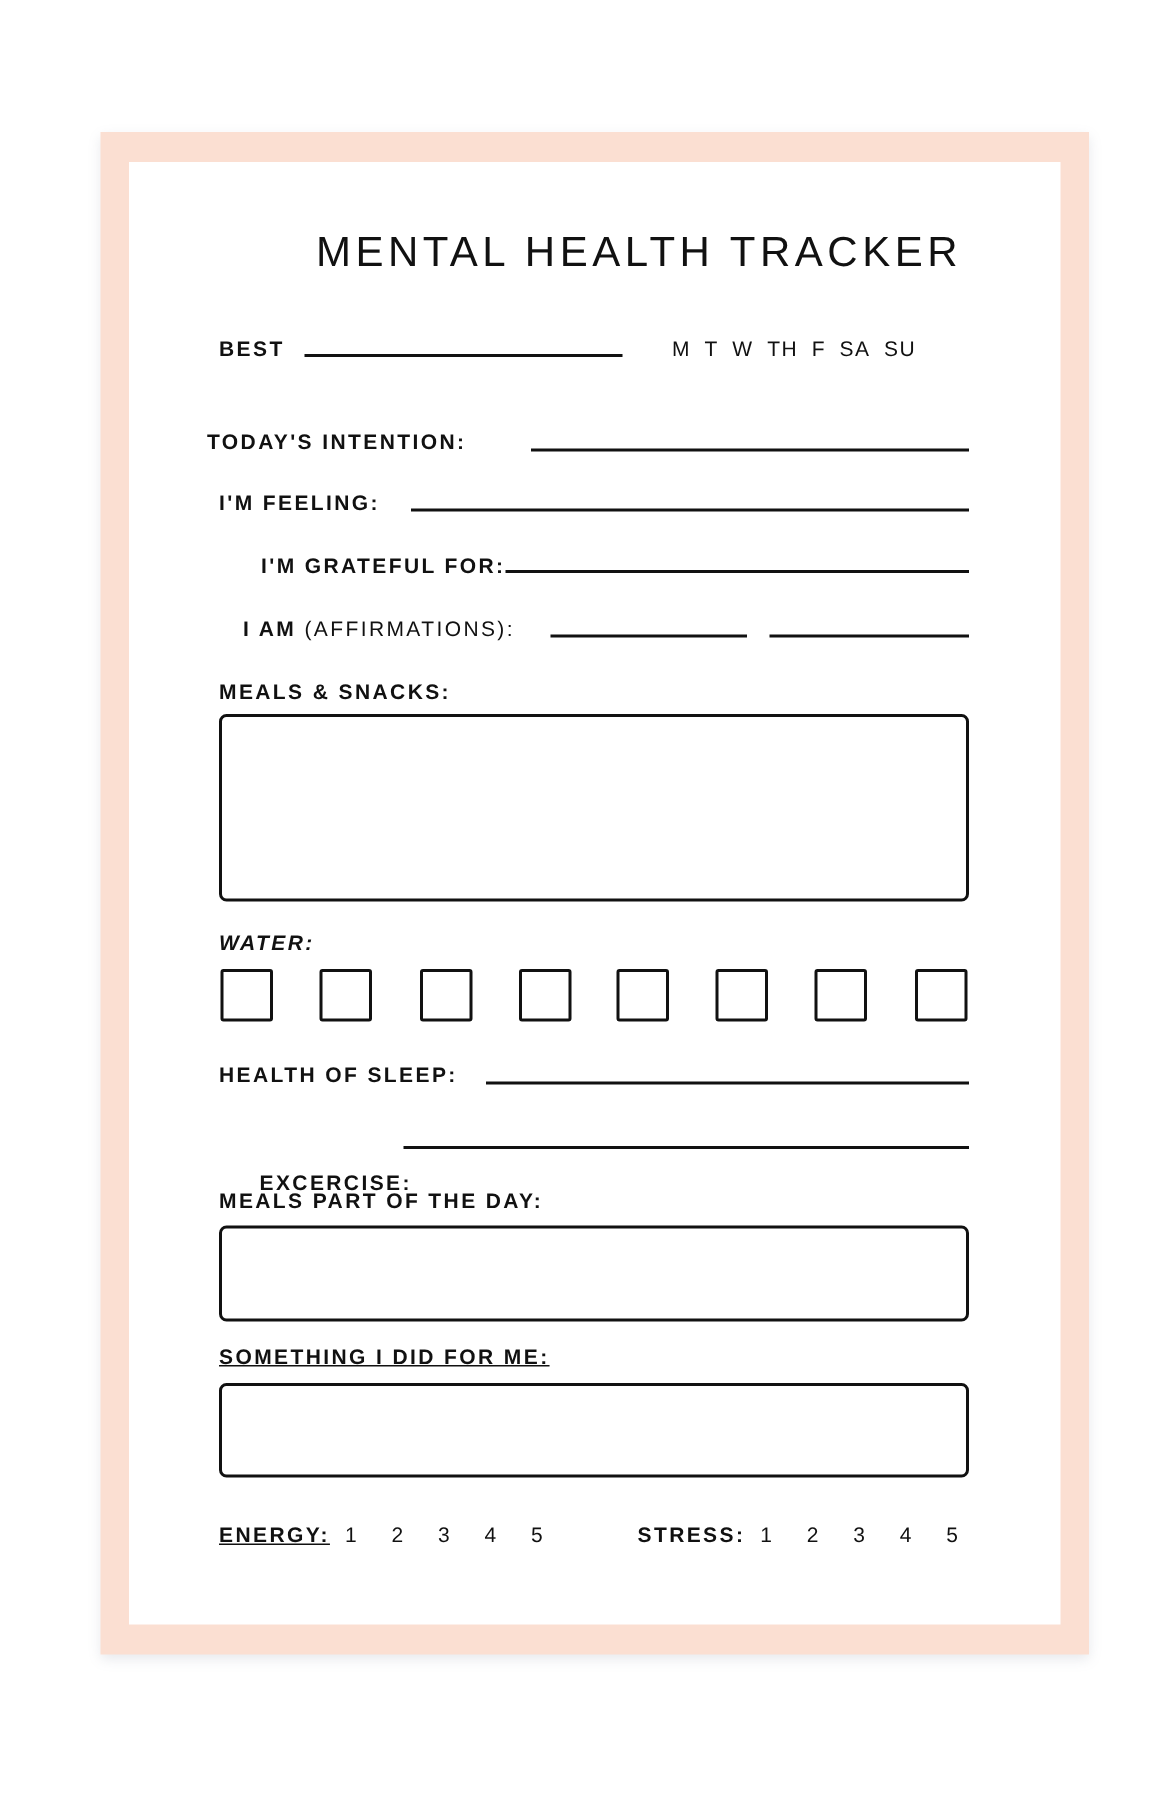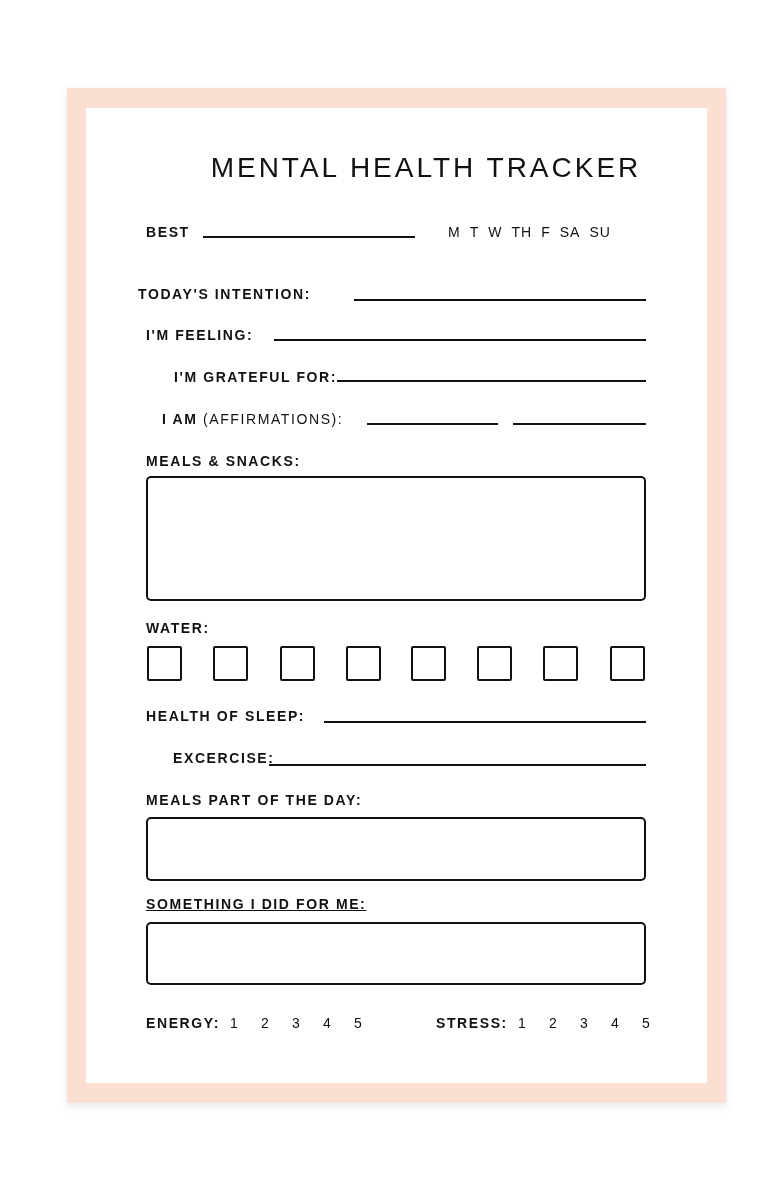--- a/index.html
+++ b/index.html
@@ -61,40 +61,40 @@
 <div class="abs label" style="left:146px; top:411px;padding-left:16px;">
   <span>I AM</span>
   <span class="light">(AFFIRMATIONS):</span>
 </div>
 <div class="abs line" style="left:367px; top:423px; width:131px;"></div>
 <div class="abs line" style="left:513px; top:423px; width:133px;"></div>
 
 <div class="abs label" style="left:146px; top:453px;">MEALS &amp; SNACKS:</div>
 <div class="abs box" style="left:146px; top:476px; width:500px; height:125px;"></div>
 
-<div class="abs label" style="left:146px; top:620px;">WATER:</div>
+<div class="abs label" style="left:146px; top:620px;font-style:italic;">WATER:</div>
 <div class="abs check" style="left:147px; top:646px;"></div>
 <div class="abs check" style="left:213px; top:646px;"></div>
 <div class="abs check" style="left:280px; top:646px;"></div>
 <div class="abs check" style="left:346px; top:646px;"></div>
 <div class="abs check" style="left:411px; top:646px;"></div>
 <div class="abs check" style="left:477px; top:646px;"></div>
 <div class="abs check" style="left:543px; top:646px;"></div>
 <div class="abs check" style="left:610px; top:646px;"></div>
 
 <div class="abs label" style="left:146px; top:708px;">HEALTH OF SLEEP:</div>
 <div class="abs line" style="left:324px; top:721px; width:322px;"></div>
 
-<div class="abs label" style="left:146px; top:750px;padding-left:27px;">EXCERCISE:</div>
+<div class="abs label" style="left:146px; top:780px;padding-left:27px;">EXCERCISE:</div>
 <div class="abs line" style="left:269px; top:764px; width:377px;"></div>
 
 <div class="abs label" style="left:146px; top:792px;">MEALS PART OF THE DAY:</div>
 <div class="abs box" style="left:146px; top:817px; width:500px; height:64px;"></div>
 
 <div class="abs label" style="left:146px; top:896px;text-decoration:underline;">SOMETHING I DID FOR ME:</div>
 <div class="abs box" style="left:146px; top:922px; width:500px; height:63px;"></div>
 
-<div class="abs label scale" style="left:146px; top:1015px;">
+<div class="abs label scale" style="left:146px; top:1015px;text-decoration:underline;">
   <span style="margin-right:10px;">ENERGY:</span><span class="num">1</span><span class="num">2</span><span class="num">3</span><span class="num">4</span><span class="num">5</span>
 </div>
-<div class="abs label scale" style="left:436px; top:1015px;">
+<div class="abs label scale" style="left:425px; top:1015px;">
   <span style="margin-right:10px;">STRESS:</span><span class="num">1</span><span class="num">2</span><span class="num">3</span><span class="num">4</span><span class="num" style="width:auto">5</span>
 </div>
 
 </body></html>

